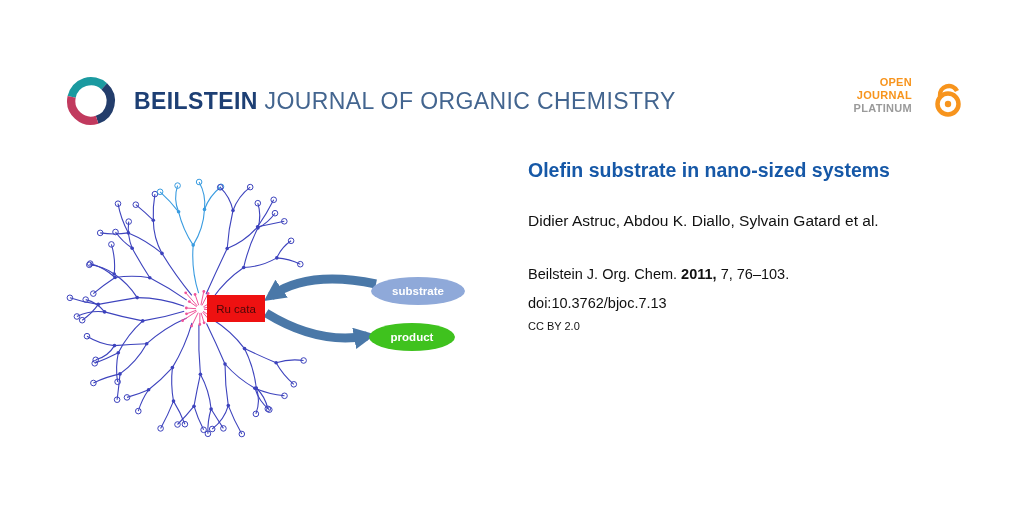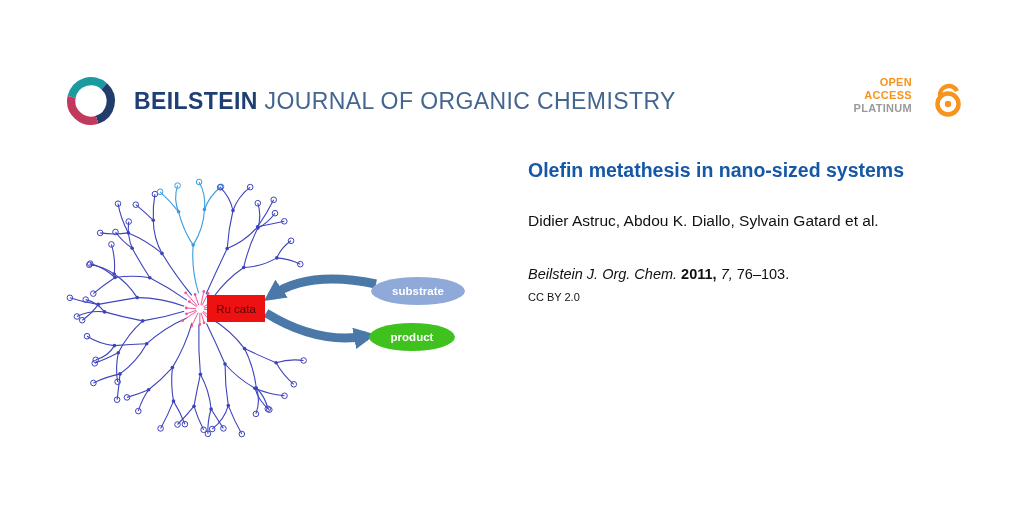--- a/index.html
+++ b/index.html
@@ -37,21 +37,21 @@
   
   .article {
     position: absolute; left: 528px; top: 142px; width: 452px;
   }
   .article-title {
     color: #1658a7; font-weight: 700; font-size: 19.5px; line-height: 24px;
     cursor: pointer;
   }
   .article-authors { color: #111111; font-size: 15.5px; margin-top: 30px; }
   .citation { color: #111111; font-size: 14.5px; margin-top: 36px; }
-  .citation .it { font-style: italic; }
+  .citation .it { }
   .citation .bd { font-weight: 700; }
   .doi-line { color: #111111; font-size: 14.5px; margin-top: 13px; }
   .license-line { color: #111111; font-size: 11px; margin-top: 9px; }
 </style>
 </head>
 <body>
 
 <div class="frame">
 
   <div class="header">
@@ -64,21 +64,21 @@
     </svg>
     <div class="journal-name">
       <span class="bold">BEILSTEIN</span>
       <span class="rest">JOURNAL OF ORGANIC CHEMISTRY</span>
     </div>
   </div>
 
   <div class="oa-badge">
     <div class="oa-text">
       <div class="oa-orange">OPEN</div>
-      <div class="oa-orange">ACCESS</div>
+      <div class="oa-orange">JOURNAL</div>
       <div class="oa-gray">PLATINUM</div>
     </div>
     <svg width="40" height="44" viewBox="0 0 40 44">
       <path d="M12 20 a9 9 0 0 1 17 -5" stroke="#f7941d" stroke-width="4.5" fill="none"></path>
       <circle cx="20" cy="28" r="10.5" stroke="#f7941d" stroke-width="4.5" fill="none"></circle>
       <circle cx="20" cy="28" r="3.2" fill="#f7941d"></circle>
     </svg>
   </div>
 
   <div class="figure-wrap">
@@ -301,24 +301,25 @@
 
       <ellipse cx="368" cy="145" rx="47" ry="14" fill="#8fa9d9"></ellipse>
       <text x="368" y="149" text-anchor="middle" font-size="11.5" font-weight="bold" fill="#ffffff">substrate</text>
 
       <ellipse cx="362" cy="191" rx="43" ry="14" fill="#3fc21e"></ellipse>
       <text x="362" y="195" text-anchor="middle" font-size="11.5" font-weight="bold" fill="#ffffff">product</text>
     </svg>
   </div>
 
   <div class="article">
-    <div class="article-title">Olefin metathesis in nano-sized systems</div>
+    <div class="article-title">Olefin substrate in nano-sized systems</div>
     <div class="article-authors">Didier Astruc, Abdou K. Diallo, Sylvain Gatard et al.</div>
     <div class="citation">
       <span class="it bd" style="font-weight:400;">Beilstein J. Org. Chem.</span>
       <span class="bd">2011,</span>
       <span class="it">7,</span>
       <span>76–103.</span>
     </div>
+    <div class="doi-line">doi:10.3762/bjoc.7.13</div>
     <div class="license-line">CC BY 2.0</div>
   </div>
 
 </div>
 
 </body></html>

